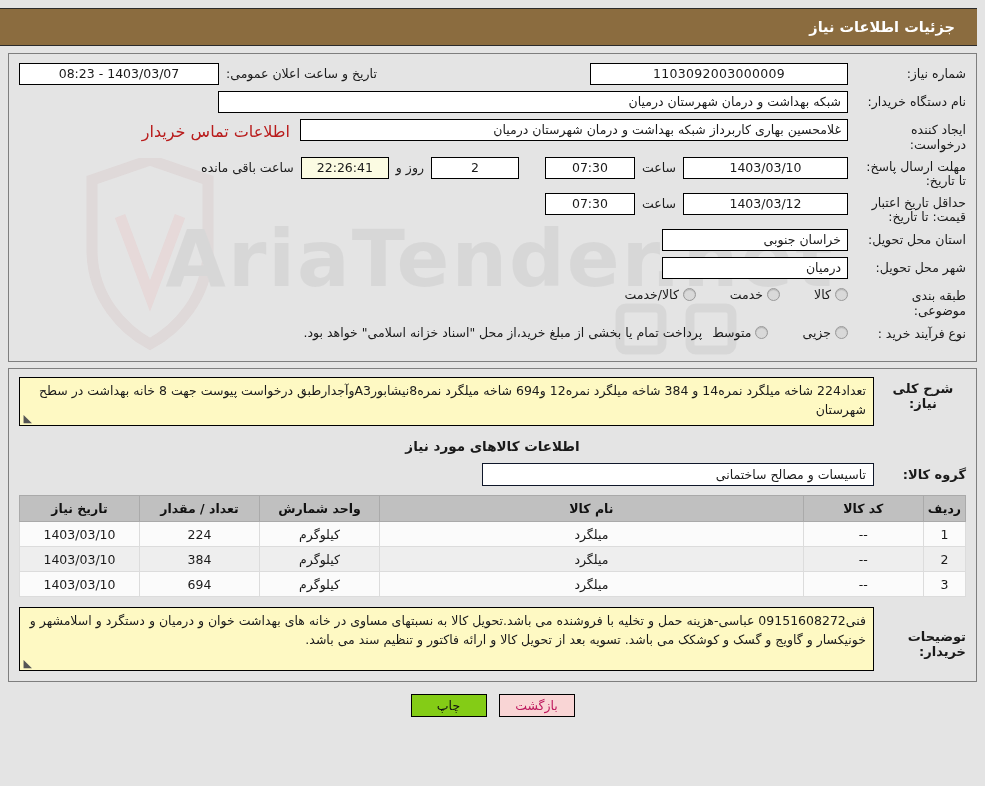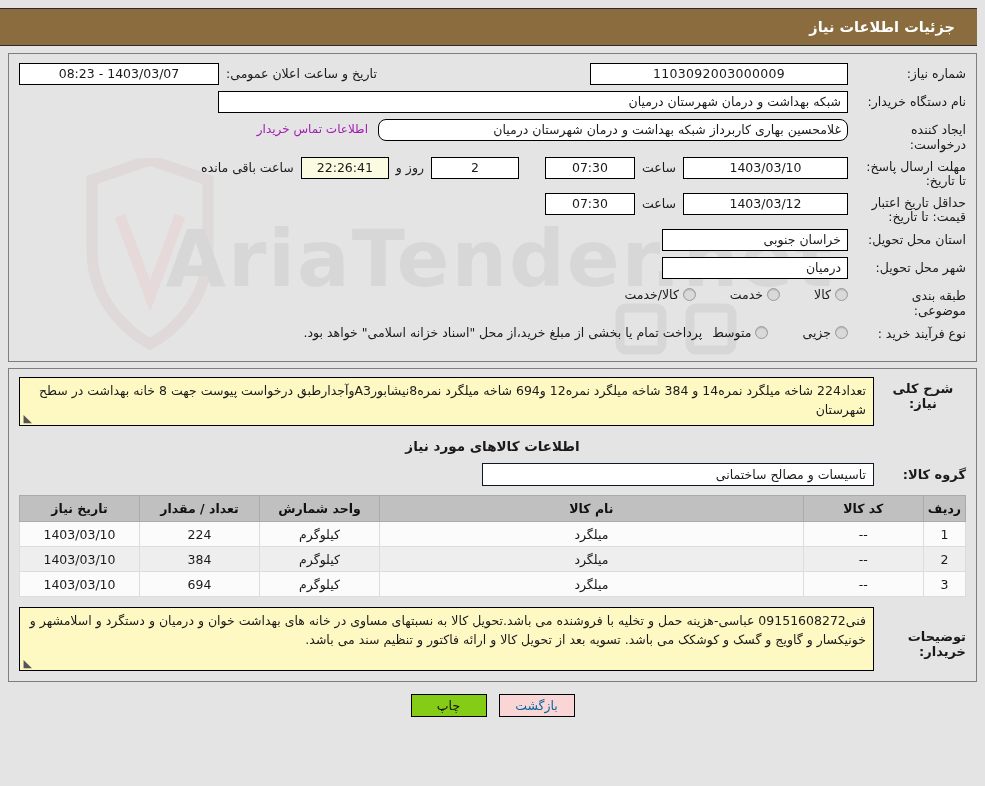--- a/index.html
+++ b/index.html
@@ -88,36 +88,36 @@
     text-align: center;
     white-space: nowrap;
     overflow: hidden;
   }
   .fld.rightal { text-align: right; }
   .fld.num { font-family: "DejaVu Sans", "Liberation Sans", sans-serif; letter-spacing: .3px; }
   .fld.yellow { background: #fbfbe2; }
 
   .w-need   { width: 258px; }
   .w-buyer  { width: 630px; }
-  .w-create { width: 470px; border-radius: 8px; }
+  .w-create { width: 548px; }
   .w-date   { width: 165px; }
   .w-time   { width: 90px; }
   .w-days   { width: 88px; }
   .w-count  { width: 88px; }
   .w-prov   { width: 186px; }
   .w-city   { width: 186px; }
 
   .inline-lbl {
     font-size: 12.5px;
     padding: 3px 7px 0 7px;
     white-space: nowrap;
   }
   .blue-link {
-    color: #a21caf;
-    font-size: 12px;
+    color: #b91c1c;
+    font-size: 16px;
     padding: 3px 10px 0 10px;
     white-space: nowrap;
     text-decoration: none;
     cursor: pointer;
   }
   .spacer { flex: 1 1 auto; }
 
   .pubdate-wrap {
     display: flex;
     align-items: flex-start;
@@ -260,21 +260,21 @@
     height: 23px;
     min-width: 76px;
     font-size: 12.5px;
     line-height: 21px;
     text-align: center;
     cursor: pointer;
     padding: 0 10px;
     font-family: inherit;
   }
   .btn.print  { background: #84cc16; color: #111; }
-  .btn.back   { background: #f9d5d5; color: #0369a1; }
+  .btn.back   { background: #f9d5d5; color: #be185d; }
 </style>
 </head>
 <body>
 
 <div id="page">
 
   <svg class="watermark" viewBox="0 0 985 280">
     <g fill="#c9c9c9" opacity="0.85">
       <path d="M92 22 L150 2 L208 22 L208 92 C208 140 176 172 150 186 C124 172 92 140 92 92 Z" fill="none" stroke="#d9c9c9" stroke-width="11"></path>
       <path d="M120 58 L150 138 L180 58" fill="none" stroke="#e8c9c9" stroke-width="11"></path>

